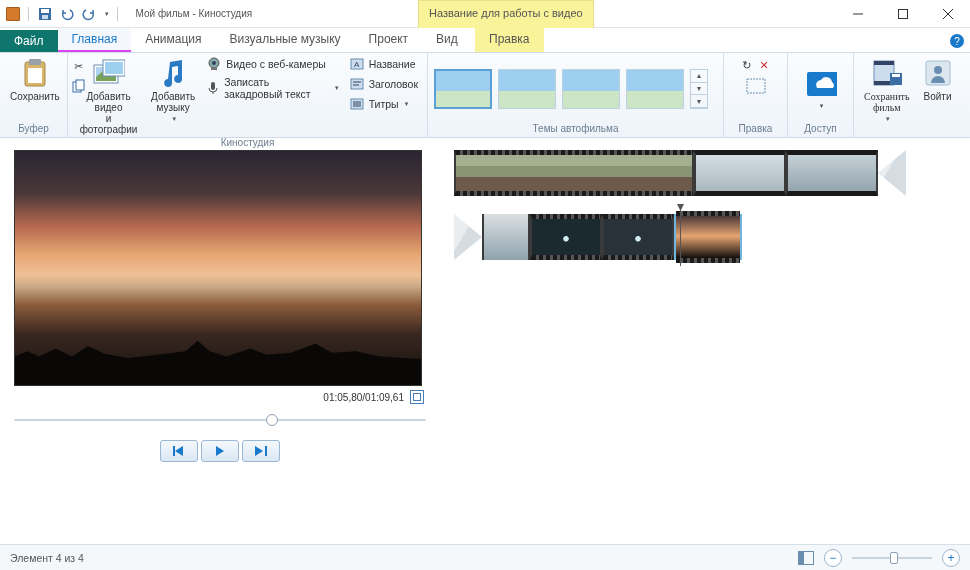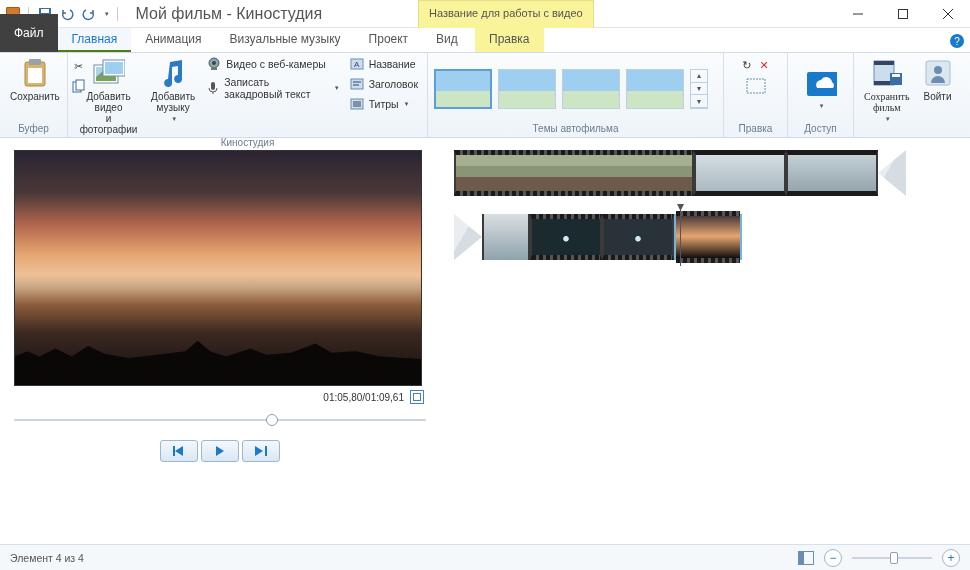--- a/index.html
+++ b/index.html
@@ -4,30 +4,30 @@
 <style>
 * { margin:0; padding:0; box-sizing:border-box; font-family:"Segoe UI",Tahoma,sans-serif; }
 body { width:970px; height:570px; background:#fff; overflow:hidden; font-size:11px; color:#333; }
 
 
 .titlebar { height:28px; display:flex; align-items:center; background:#fff; border-bottom:1px solid #e5e5e5; position:relative;}
 .tb-left { display:flex; align-items:center; gap:6px; padding:0 6px; }
 .app-icon { width:14px; height:14px; background:#d47a2a; border:1px solid #a5591a; border-radius:1px; }
 .qat-icon { width:16px; height:16px; display:flex; align-items:center; justify-content:center; color:#3a6ea5; cursor:pointer; }
 .qat-sep { width:1px; height:14px; background:#ccc; margin:0 2px; }
-.title-text { margin-left:10px; color:#555; font-size:16px; }
+.title-text { margin-left:10px; color:#555; font-size:10px; }
 .context-tab { position:absolute; left:418px; top:0; height:28px; background:#f9f39a; border:1px solid #e5df8a; border-bottom:none; padding:6px 10px 0; font-size:11px; color:#555;}
 .win-controls { position:absolute; right:0; top:0; display:flex; height:28px; }
 .win-btn { width:45px; display:flex; align-items:center; justify-content:center; cursor:pointer; color:#333;}
 
 
 .tabstrip { height:24px; display:flex; align-items:flex-end; background:#fff; position:relative; }
-.file-tab { background:#404040; color:#fff; padding:12px 14px; font-size:12px; cursor:pointer; }
+.file-tab { background:#0f766e; color:#fff; padding:4px 14px; font-size:12px; cursor:pointer; }
 .tab { padding:4px 14px; font-size:12px; color:#555; cursor:pointer; border-bottom:2px solid transparent;}
-.tab.active{ color:#1979ca; border-bottom:2px solid #4d7c0f; background:#f4f8fc;}
+.tab.active{ color:#1979ca; border-bottom:2px solid #d946ef; background:#f4f8fc;}
 .tab.context { position:absolute; left:475px; background:#f9f39a;}
 .help-icon{position:absolute;right:6px;bottom:4px;width:14px;height:14px;border-radius:50%;background:#1979ca;color:#fff;font-size:10px;display:flex;align-items:center;justify-content:center;cursor:pointer;}
 
 
 .ribbon { height:86px; background:linear-gradient(#fafcfe,#eef4fa); border-top:1px solid #cfdce8; border-bottom:1px solid #cfdce8; display:flex; }
 .rgroup { border-right:1px solid #d5e0ea; padding:2px 6px; display:flex; flex-direction:column; justify-content:space-between;}
 .rgroup-body{ display:flex; gap:4px; flex:1; align-items:flex-start;}
 .rgroup-label{ text-align:center; font-size:10px; color:#6a7d8f; padding-bottom:1px;}
 .big-btn { display:flex; flex-direction:column; align-items:center; gap:2px; padding:2px 4px; cursor:pointer; text-align:center; max-width:80px;}
 .big-btn .ico{ width:32px;height:32px; display:flex;align-items:center;justify-content:center;}

